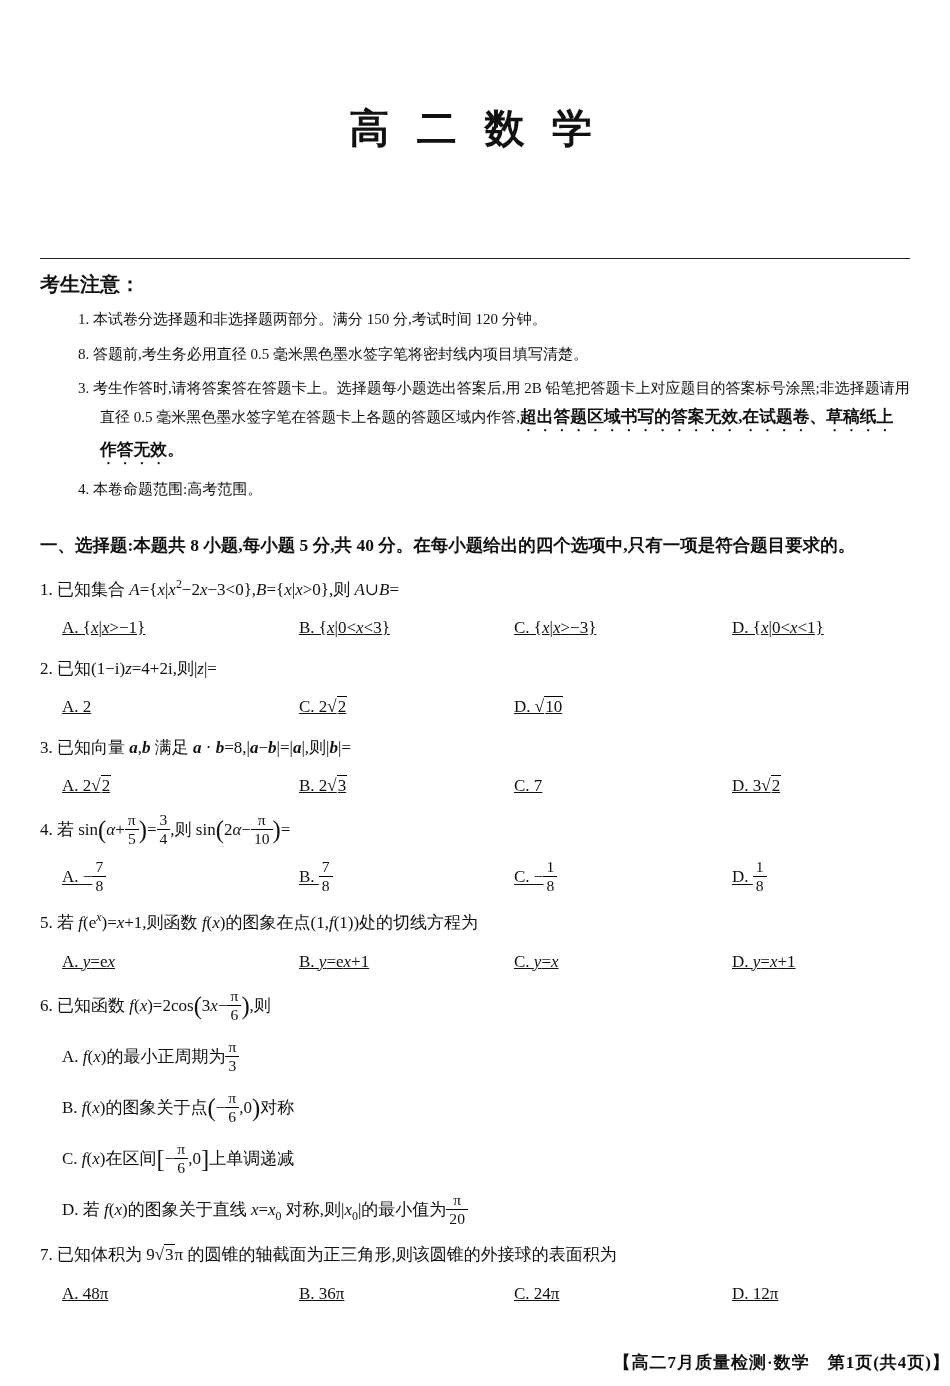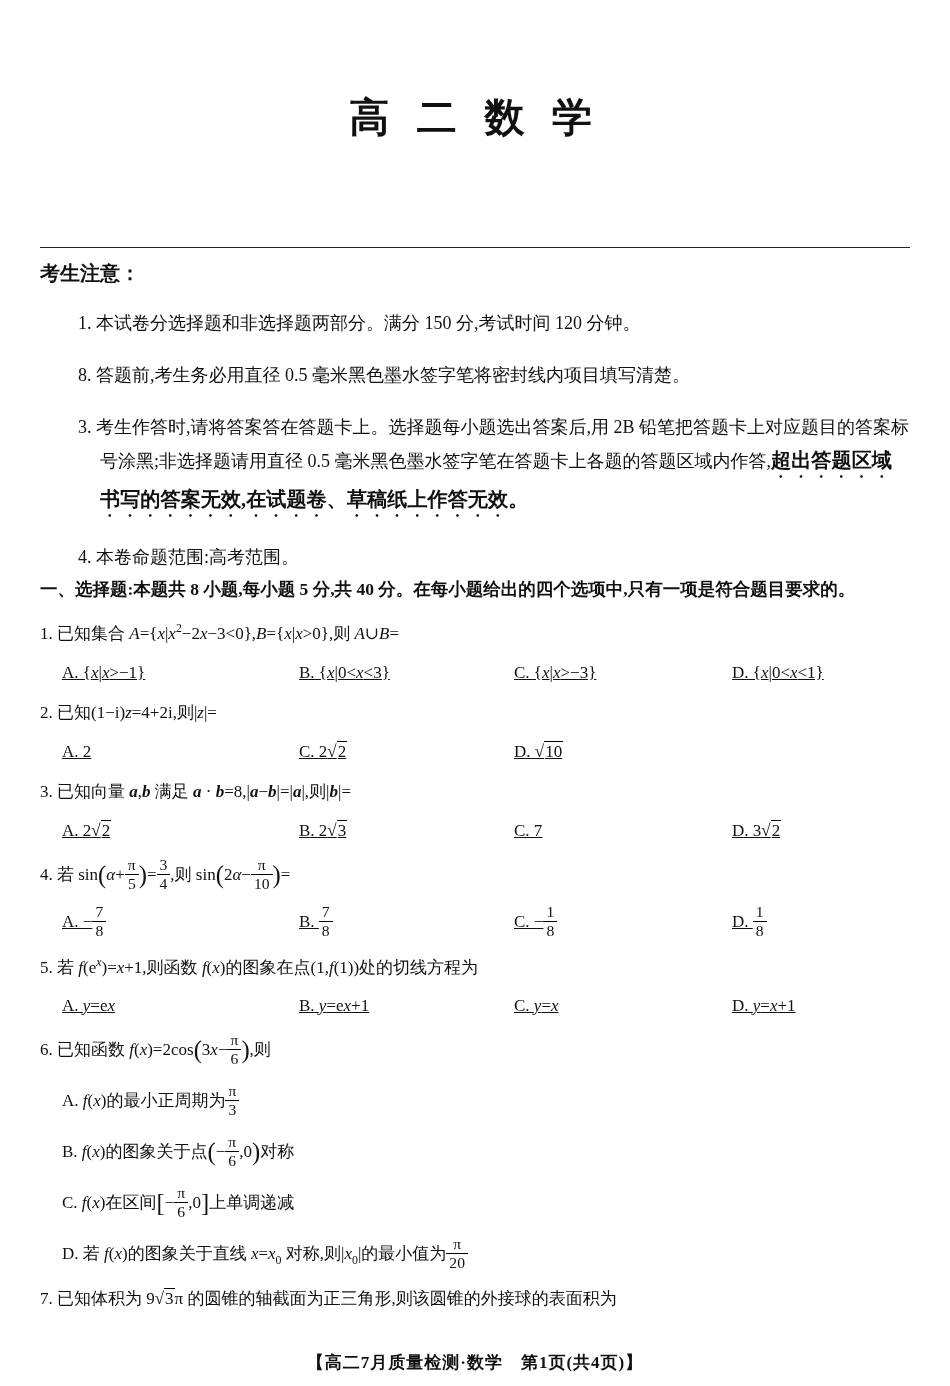--- a/index.html
+++ b/index.html
@@ -1,39 +1,39 @@
 <!DOCTYPE html>
 <html><head>
 <meta charset="utf-8">
 <style>
   html,body{margin:0;padding:0;background:#e8e8e8;}
   .page{
     width:950px;height:1386px;box-sizing:border-box;
     margin:0 auto;background:#ffffff;position:relative;
-    padding:4px 40px;
+    padding:15px 40px;
     font-family:"Liberation Serif","DejaVu Serif",serif;
     color:#111;font-size:17px;
   }
   .title{
     padding-top:86px;text-align:center;
     font-size:40px;font-weight:700;letter-spacing:0.22em;
   }
   .divider{border:none;border-top:1.6px solid #222;margin:102px 0 0 0;}
   .notice-h{margin-top:12px;font-size:20px;font-weight:700;}
   .notice-item{
     margin-left:38px;padding-left:22px;text-indent:-22px;
-    font-size:18px;line-height:1.78;margin-top:20px;
+    font-size:15px;line-height:1.78;margin-top:8px;
   }
   .emph{
     font-weight:700;font-size:1.12em;
     -webkit-text-emphasis:filled dot;-webkit-text-emphasis-position:under right;
     text-emphasis:filled dot;text-emphasis-position:under right;
   }
   .sec-head{
-    font-weight:700;font-size:17.5px;line-height:1.9;
+    margin-top:26px;font-weight:700;font-size:17.5px;line-height:1.9;
     padding-left:26px;text-indent:-26px;
   }
   .q{margin-top:12px;}
   .stem{line-height:1.75;}
   .opts{
     display:grid;grid-template-columns:237px 215px 218px auto;
     padding-left:22px;margin-top:10px;align-items:center;line-height:1.6;text-decoration:underline;
   }
   .optlines .opt{margin:14px 0 0 22px;line-height:1.6;}
   
@@ -46,21 +46,21 @@
     line-height:1.15;font-size:0.92em;
   }
   .frac .n{display:block;border-bottom:1px solid #000;padding:0 3px;}
   .frac .d{display:block;padding:0 3px;}
   .sqrt{white-space:nowrap;}
   .sqrt .rad{border-top:1px solid #000;padding:0 1px;}
   .bp{font-size:1.45em;vertical-align:-0.12em;line-height:0;font-weight:400;}
   .bb{font-size:1.45em;vertical-align:-0.12em;line-height:0;font-weight:400;}
   .footer{
     position:absolute;left:0;bottom:12px;width:100%;
-    text-align:center;font-weight:700;font-size:17px;letter-spacing:1px;
+    text-align:right;font-weight:700;font-size:17px;letter-spacing:1px;
   }
 </style>
 </head>
 <body>
 
 <div class="page">
 
   <div class="title">高 二 数 学</div>
 
   <hr class="divider">
@@ -126,17 +126,23 @@
   <div class="q optlines">
     <div class="stem">6. 已知函数 <i>f</i>(<i>x</i>)=2cos<span class="bp">(</span>3<i>x</i>−<span class="frac"><span class="n">π</span><span class="d">6</span></span><span class="bp">)</span>,则</div>
     <div class="opt">A. <i>f</i>(<i>x</i>)的最小正周期为<span class="frac"><span class="n">π</span><span class="d">3</span></span></div>
     <div class="opt">B. <i>f</i>(<i>x</i>)的图象关于点<span class="bp">(</span>−<span class="frac"><span class="n">π</span><span class="d">6</span></span>,0<span class="bp">)</span>对称</div>
     <div class="opt">C. <i>f</i>(<i>x</i>)在区间<span class="bb">[</span>−<span class="frac"><span class="n">π</span><span class="d">6</span></span>,0<span class="bb">]</span>上单调递减</div>
     <div class="opt">D. 若 <i>f</i>(<i>x</i>)的图象关于直线 <i>x</i>=<i>x</i><sub>0</sub> 对称,则|<i>x</i><sub>0</sub>|的最小值为<span class="frac"><span class="n">π</span><span class="d">20</span></span></div>
   </div>
 
   <div class="q">
     <div class="stem">7. 已知体积为 9<span class="sqrt">√<span class="rad">3</span></span>π 的圆锥的轴截面为正三角形,则该圆锥的外接球的表面积为</div>
+    <div class="opts">
+      <div class="opt">A. 48π</div>
+      <div class="opt">B. 36π</div>
+      <div class="opt">C. 24π</div>
+      <div class="opt">D. 12π</div>
+    </div>
   </div>
 
   <div class="footer">【高二7月质量检测·数学　第1页(共4页)】</div>
 
 </div>
 
 </body></html>

